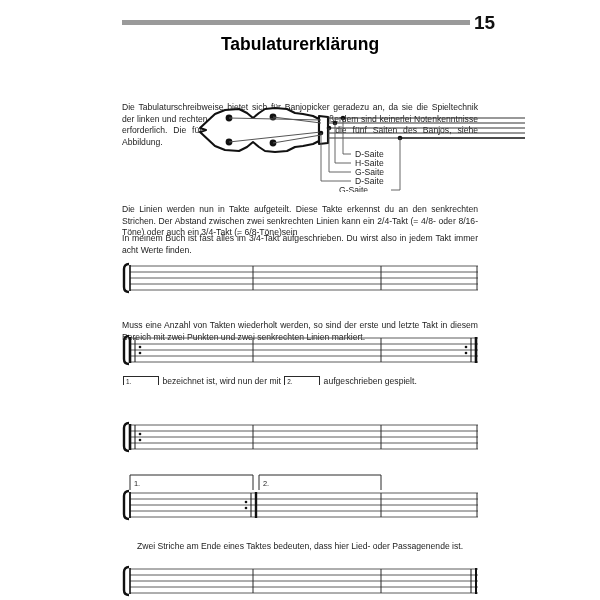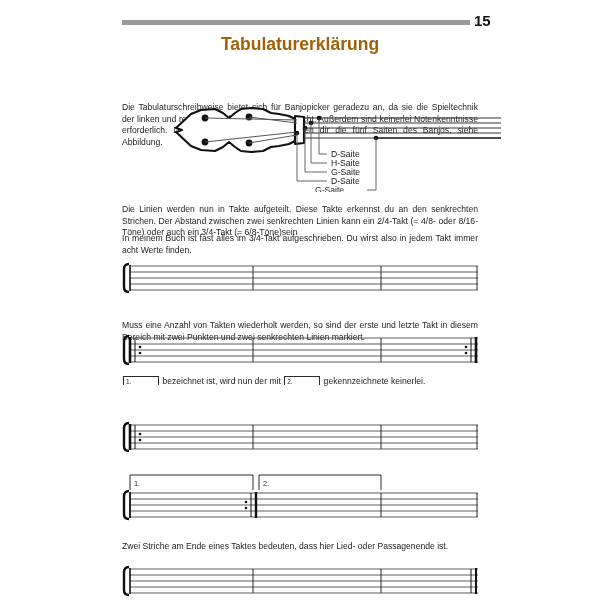--- a/index.html
+++ b/index.html
@@ -24,47 +24,47 @@
     width: 348px;
     height: 5px;
     background: #9a9a9a;
   }
   .page-number {
     position: absolute;
     left: 474px;
     top: 12px;
     width: 40px;
     text-align: left;
-    font-size: 15px;
+    font-size: 19px;
     font-weight: bold;
     color: #111;
     letter-spacing: 0px;
   }
   .doc-title {
     position: absolute;
     left: 0;
     top: 34px;
     width: 600px;
     text-align: center;
     font-size: 17.5px;
     font-weight: bold;
-    color: #a16207;
+    color: #000000;
   }
 
   
   .para {
     position: absolute;
     left: 122px;
     width: 356px;
     font-size: 8.6px;
     line-height: 11.6px;
     text-align: justify;
     color: #1c1c1c;
   }
-  .para.last-left { text-align: left; }
+  .para.last-left { text-align: center; }
 
   
   .inline-volta {
     display: inline-block;
     position: relative;
     width: 36px;
     height: 9px;
     vertical-align: -1px;
     border: 1px solid #2a2a2a;
     border-top-width: 1px;
@@ -77,21 +77,21 @@
     left: 2px;
     top: 0px;
     font-size: 6.4px;
     line-height: 9px;
     color: #1c1c1c;
   }
 
   
   .figure {
     position: absolute;
-    left: 171px;
+    left: 195px;
     top: 102px;
     width: 330px;
     height: 90px;
   }
   .figure svg { display: block; }
 
   
   .staff {
     position: absolute;
     left: 122px;
@@ -206,21 +206,21 @@
     <line x1="131" y1="4" x2="131" y2="28" stroke="#2b2b2b" stroke-width="1"></line>
     <line x1="259" y1="4" x2="259" y2="28" stroke="#2b2b2b" stroke-width="1"></line>
 
     <circle cx="344" cy="13" r="1.3" fill="#111111"></circle>
     <circle cx="344" cy="19" r="1.3" fill="#111111"></circle>
     <line x1="349" y1="4" x2="349" y2="28" stroke="#111111" stroke-width="1"></line>
     <line x1="354" y1="3" x2="354" y2="29" stroke="#111111" stroke-width="2.6"></line>
   </svg>
 </div>
 
-<div class="para" style="top:376px;"><span class="inline-volta"><span>1.</span></span><span> bezeichnet ist, wird nun der mit </span><span class="inline-volta"><span>2.</span></span><span> gekennzeichnete keinerlei.</span></div>
+<div class="para" style="top:376px;"><span class="inline-volta"><span>1.</span></span><span> bezeichnet ist, wird nun der mit </span><span class="inline-volta"><span>2.</span></span><span> aufgeschrieben gespielt.</span></div>
 
 <div class="staff" style="top:421px;">
   <svg width="356" height="34" viewBox="0 0 356 34" xmlns="http://www.w3.org/2000/svg">
     <g stroke="#4a4a4a" stroke-width="0.9">
       <line x1="8" y1="4" x2="356" y2="4"></line>
       <line x1="8" y1="10" x2="356" y2="10"></line>
       <line x1="8" y1="16" x2="356" y2="16"></line>
       <line x1="8" y1="22" x2="356" y2="22"></line>
       <line x1="8" y1="28" x2="356" y2="28"></line>
     </g>

